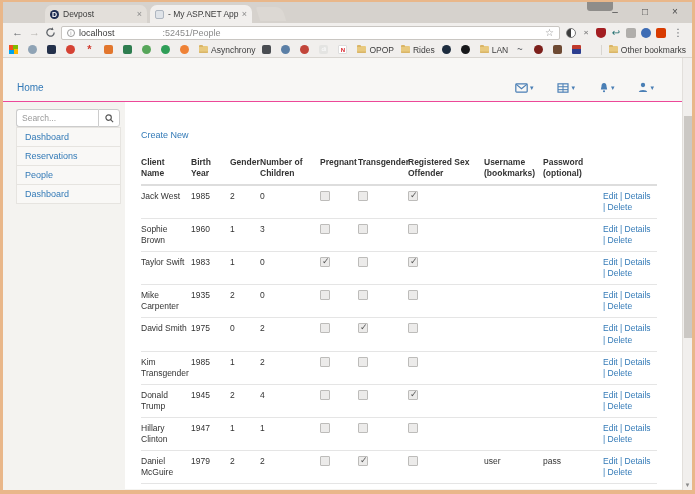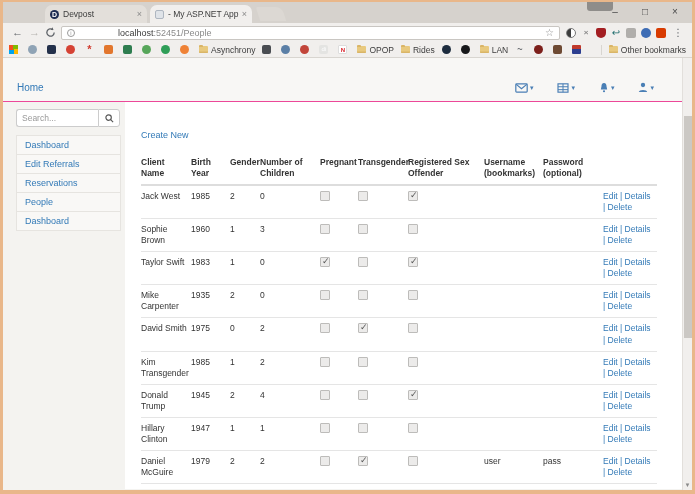--- a/index.html
+++ b/index.html
@@ -39,22 +39,22 @@
   .navbtn{ font-size:11px; color:#5f6368; width:17px; text-align:center; line-height:17px; }
   .navbtn.disabled{ color:#b6b3af; }
   .reload-svg{ width:11px; height:11px; margin:0 5px 0 2px; }
   .addressbar{
     flex:1; height:14px; background:#fff; border:1px solid #c9c6c2; border-radius:2px;
     display:flex; align-items:center; padding:0 5px; margin-right:6px;
   }
   .info-i{ width:8px; height:8px; border:1px solid #9a9a9a; border-radius:50%;
     font-size:6px; line-height:6px; text-align:center; color:#9a9a9a; margin-right:4px; flex:none;}
   .url{ font-size:9px; flex:1; white-space:nowrap; overflow:hidden; }
-  .url .host{ color:#3c3c3c;margin-left:39px; }
-  .url .path{ color:#8a8a8a; }
+  .url .host{ color:#3c3c3c; }
+  .url .path{ color:#8a8a8a;padding-left:48px; }
   .star{ font-size:10px; color:#8a8a8a; flex:none; }
   .exts{ display:flex; align-items:center; gap:5px; margin-right:4px; }
   .ext{ width:10px; height:10px; border-radius:50%; font-size:8px; line-height:10px; text-align:center; color:#fff; }
   .ext-contrast{ background:linear-gradient(90deg,#3c3c3c 50%,#fff 50%); border:1px solid #777; }
   .ext-x{ background:none; color:#8a8a8a; font-weight:bold; }
   .ext-shield{ background:#a31e22; border-radius:2px 2px 50% 50%; }
   .ext-arrow{ background:none; color:#1d6b6b; font-size:10px; }
   .ext-gray{ background:#b0aeab; border-radius:2px; }
   .ext-blue{ background:#3e6db5; }
   .ext-orange{ background:#d83b01; border-radius:2px; }
@@ -92,21 +92,21 @@
 
   .content{ display:flex; height:387px; }
   .sidebar{ width:122px; padding:7px 0 0 13px; flex:none; }
   .searchbox{ display:flex; width:104px; }
   .searchbox input{ flex:1; min-width:0; height:18px; border:1px solid #ccc; border-right:none;
     border-radius:3px 0 0 3px; font-size:8.5px; padding:0 5px; color:#555; background:#fff;
     font-family:"Liberation Sans", sans-serif; }
   .searchbox input::placeholder{ color:#999; }
   .search-btn{ width:22px; height:18px; border:1px solid #ccc; border-radius:0 3px 3px 0;
     background:#fff; display:flex; align-items:center; justify-content:center; }
-  .side-list{ margin-top:8px; width:105px; }
+  .side-list{ width:105px; }
   .side-item{ display:block; padding:4px 8px; font-size:9px; color:#337ab7; text-decoration:none;
     background:#f9f8f6; border:1px solid #e6e4e0; margin-bottom:-1px; }
 
   .main{ flex:1; background:#fff; margin-right:10px; padding:22px 0 16px 16px; overflow:hidden; }
   .create-new{ font-size:9px; color:#337ab7; text-decoration:none; }
   table.people{ border-collapse:collapse; table-layout:fixed; width:516px; margin-top:12px;
     font-size:8.5px; color:#333; }
   table.people th{ text-align:left; vertical-align:top; font-weight:bold; font-size:8.5px;
     padding:3px 3px 5px 0; border-bottom:2px solid #dddddd; line-height:1.3; }
   table.people td{ vertical-align:top; padding:5px 3px 5px 0; border-top:1px solid #e5e5e5; line-height:1.3; }
@@ -329,21 +329,20 @@
           <span class="search-btn">
             <svg width="9" height="9" viewBox="0 0 10 10">
                 <circle cx="4" cy="4" r="3" fill="none" stroke="#555" stroke-width="1.3"></circle>
                 <line x1="6.3" y1="6.3" x2="9" y2="9" stroke="#555" stroke-width="1.3"></line>
               </svg>
           </span>
         </div>
         <div class="side-list">
 
         <a href="#" class="side-item">Dashboard</a>
-            <a href="#" class="side-item">Edit Referrals</a>
             <a href="#" class="side-item">Reservations</a>
             <a href="#" class="side-item">People</a>
             <a href="#" class="side-item">Dashboard</a>
           </div>
       </div>
 
       <div class="main">
         <a href="#" class="create-new">Create New</a>
         <table class="people">
           <colgroup>

